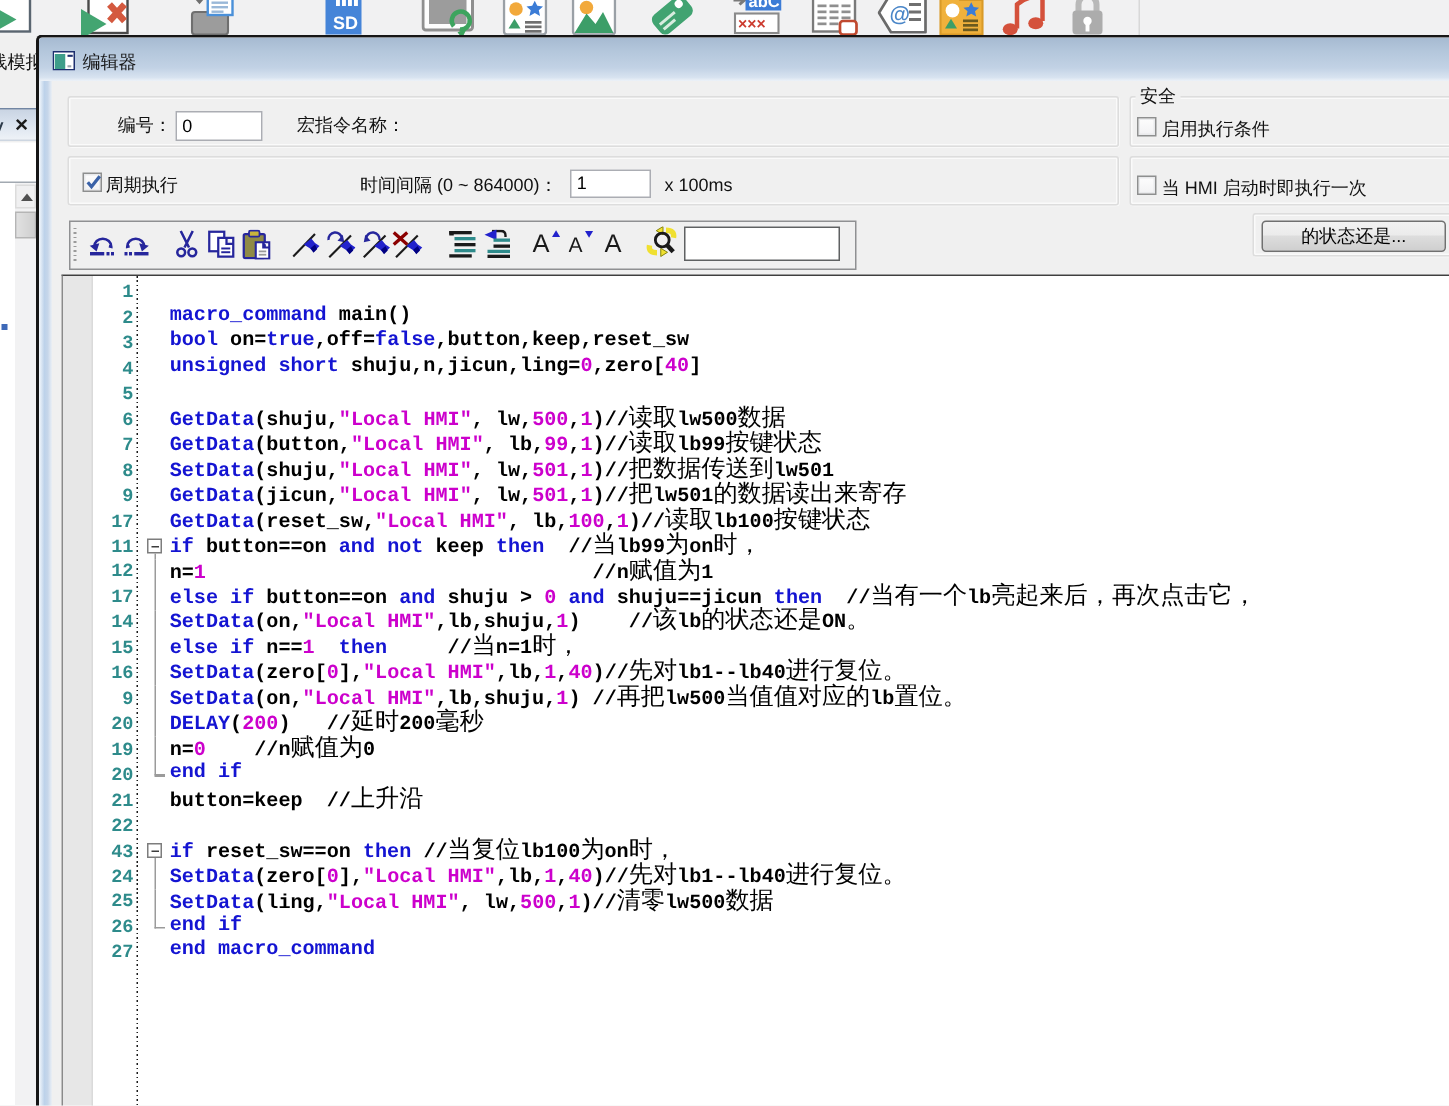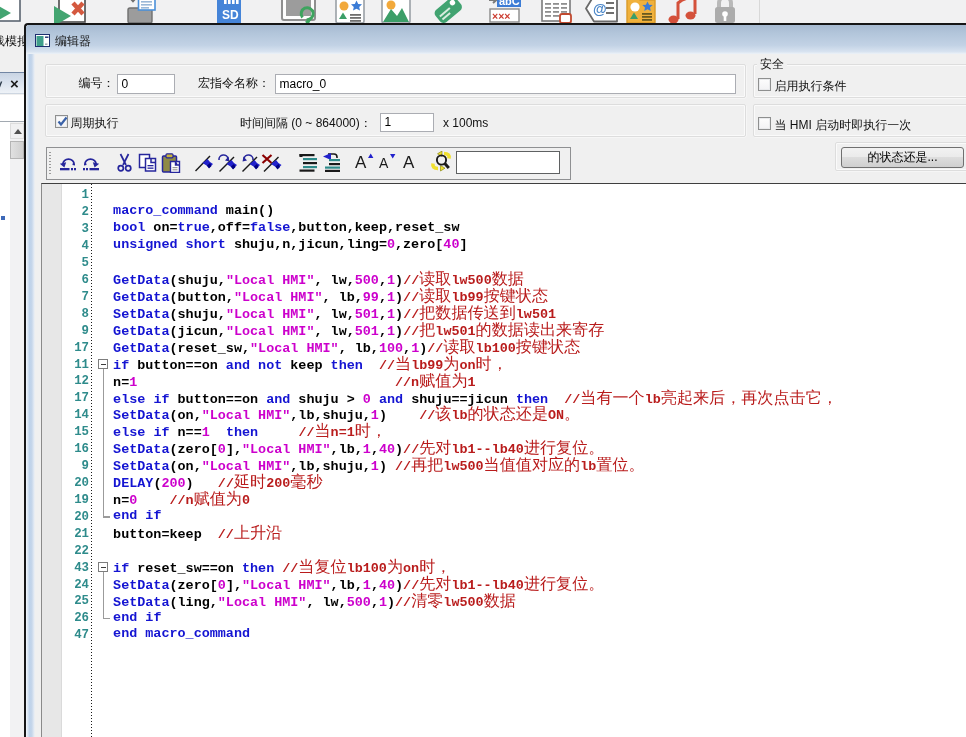--- a/index.html
+++ b/index.html
@@ -86,21 +86,21 @@
       border:1px solid #7d7d7d; }
   .fold-box .minus { position:absolute; left:2px; top:4px; width:5px; height:1.2px; background:#3d3d3d; }
   .fold-v { position:absolute; left:60.5px; width:1.2px; background:#9b9b9b; }
   .fold-h { position:absolute; left:60.5px; width:7px; height:1.2px; background:#9b9b9b; }
   #code { position:absolute; left:71.1px; top:2.5px; white-space:pre;
       font-family:"Liberation Mono",monospace; font-weight:bold; font-size:13.43px; color:#000; }
   #code .cl { height:16.93px; line-height:16.93px; }
   #code .k { color:#1414d2; }
   #code .s { color:#cc00cc; }
   #code .n { color:#cc00cc; }
-  #code .c { color:#b91c1c; }
+  #code .c { color:#000000; }
   #code .p { color:#000; }
   .cjk { font-size:16.1px; font-family:serif; font-weight:normal; }
   #gutter, #code { letter-spacing:0; }
 
   label, .glabel { -webkit-user-select:none; }
 </style>
 </head>
 <body>
 
 <div id="app-toolbar" class="abs">
@@ -283,21 +283,20 @@
 
   <div class="abs groupbox" style="left:18.5px;top:39px;width:701px;height:34px"></div>
   <div class="abs groupbox" style="left:726.5px;top:39px;width:380px;height:34px"></div>
   <div class="abs groupbox" style="left:18.5px;top:79px;width:701px;height:33px"></div>
   <div class="abs groupbox" style="left:726.5px;top:79px;width:380px;height:33px"></div>
   <div class="abs groupbox" id="pw-group"></div>
 
   <div class="abs glabel" style="left:52.5px;top:51px">编号：</div>
   <input class="abs winput" style="left: 90.5px; top: 48.5px; width: 58px; height: 20px;" value="0">
   <div class="abs glabel" style="left:172px;top:51px">宏指令名称：</div>
-  <input class="abs winput" style="left: 248.5px; top: 48.5px; width: 461px; height: 20px;" value="macro_0">
 
   <div class="abs glabel" style="left:731px;top:32px;background:#f0f0f0;padding:0 3px">安全</div>
   <div class="abs wcheck" style="left:731.5px;top:53px"></div>
   <div class="abs glabel" style="left:748.5px;top:53.5px">启用执行条件</div>
 
   <div class="abs wcheck" style="left:28.5px;top:90px">
       <svg width="13" height="14" viewBox="0 0 13 14">
         <path d="M2.5,6.5 L5,9.5 L10.5,2.5" stroke="#3a62a8" stroke-width="2.2" fill="none"></path>
       </svg>
     </div>
@@ -460,21 +459,21 @@
         <div class="gl">9</div>
         <div class="gl">20</div>
         <div class="gl">19</div>
         <div class="gl">20</div>
         <div class="gl">21</div>
         <div class="gl">22</div>
         <div class="gl">43</div>
         <div class="gl">24</div>
         <div class="gl">25</div>
         <div class="gl">26</div>
-        <div class="gl">47</div>
+        <div class="gl">27</div>
       </div>
     <div id="dotline"></div>
     <div id="foldcol">
         <div class="fold-box" style="top:172.10px">
           <div class="minus"></div>
         </div>
         <div class="fold-v" style="top:182.50px;height:3.73px"></div>
         <div class="fold-v" style="top:186.23px;height:16.93px"></div>
         <div class="fold-v" style="top:203.16px;height:16.93px"></div>
         <div class="fold-v" style="top:220.09px;height:16.93px"></div>

